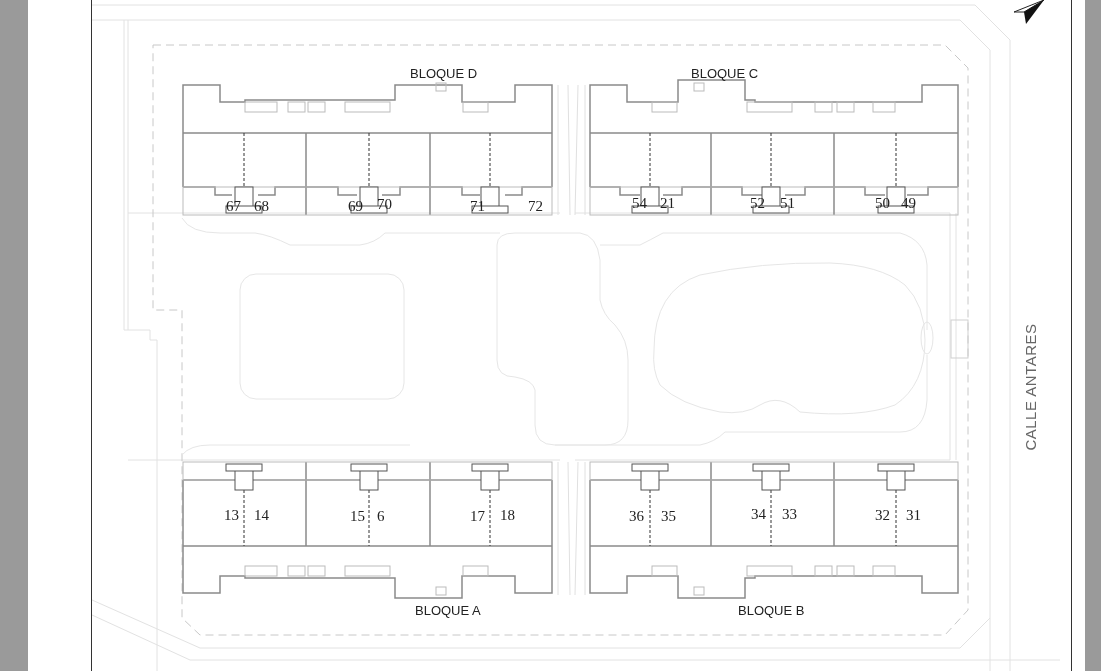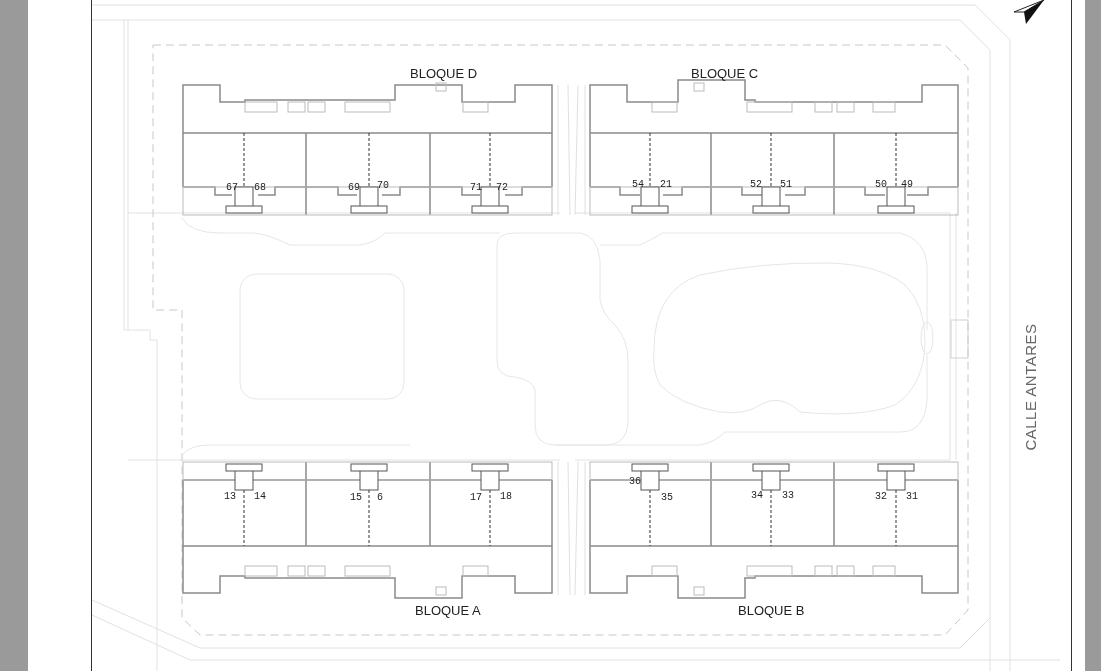--- a/index.html
+++ b/index.html
@@ -13,21 +13,21 @@
     position: absolute; left: 28px; top: 0; width: 1057px; height: 671px;
     background: #ffffff;
   }
   .frame-left { position: absolute; left: 91px; top: 0; width: 1px; height: 671px; background: #333; }
   .frame-right { position: absolute; left: 1071px; top: 0; width: 1px; height: 671px; background: #333; }
   svg.plan { position: absolute; left: 0; top: 0; }
   .label {
     position: absolute; font-size: 13px; color: #222; white-space: nowrap;
     font-family: "Liberation Sans", sans-serif;
   }
-  .unit-num { position: absolute; font-size: 10px; color: #222; font-family: Liberation Mono, monospace; }
+  .unit-num { position: absolute; font-size: 15px; color: #222; font-family: Liberation Serif, serif; margin-top: 16px; }
   .street {
     position: absolute; left: 1030px; top: 387px;
     transform: translate(-50%, -50%) rotate(-90deg);
     font-size: 15px; color: #666; letter-spacing: 0.5px; white-space: nowrap;
   }
   .north {
     position: absolute; left: 1012px; top: 0px; width: 34px; height: 26px;
   }
 </style>
 </head>
@@ -215,36 +215,36 @@
 <span class="label" style="left:410px;top:66px;">BLOQUE D</span>
 <span class="label" style="left:691px;top:66px;">BLOQUE C</span>
 <span class="label" style="left:415px;top:603px;">BLOQUE A</span>
 <span class="label" style="left:699px;top:603px;padding-left:39px;">BLOQUE B</span>
 
 <span class="unit-num" style="left:226px;top:182px;">67</span>
 <span class="unit-num" style="left:254px;top:182px;">68</span>
 <span class="unit-num" style="left:348px;top:182px;">69</span>
 <span class="unit-num" style="left:377px;top:180px;">70</span>
 <span class="unit-num" style="left:470px;top:182px;">71</span>
-<span class="unit-num" style="left:496px;top:182px;">72</span>
+<span class="unit-num" style="left:528px;top:182px;">72</span>
 
 <span class="unit-num" style="left:632px;top:179px;">54</span>
 <span class="unit-num" style="left:660px;top:179px;">21</span>
 <span class="unit-num" style="left:750px;top:179px;">52</span>
 <span class="unit-num" style="left:780px;top:179px;">51</span>
 <span class="unit-num" style="left:875px;top:179px;">50</span>
 <span class="unit-num" style="left:901px;top:179px;">49</span>
 
 <span class="unit-num" style="left:224px;top:491px;">13</span>
 <span class="unit-num" style="left:254px;top:491px;">14</span>
 <span class="unit-num" style="left:350px;top:492px;">15</span>
 <span class="unit-num" style="left:377px;top:492px;">6</span>
 <span class="unit-num" style="left:470px;top:492px;">17</span>
 <span class="unit-num" style="left:500px;top:491px;">18</span>
 
-<span class="unit-num" style="left:629px;top:476px;">36</span>
+<span class="unit-num" style="left:629px;top:492px;">36</span>
 <span class="unit-num" style="left:661px;top:492px;">35</span>
 <span class="unit-num" style="left:751px;top:490px;">34</span>
 <span class="unit-num" style="left:782px;top:490px;">33</span>
 <span class="unit-num" style="left:875px;top:491px;">32</span>
 <span class="unit-num" style="left:906px;top:491px;">31</span>
 
 <span class="street">CALLE ANTARES</span>
 
 </body></html>

